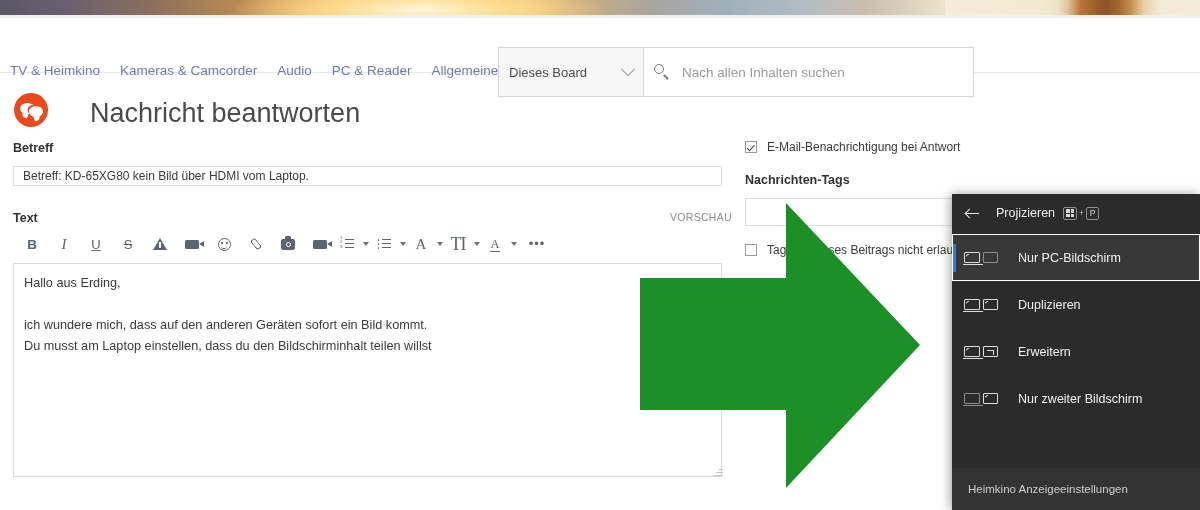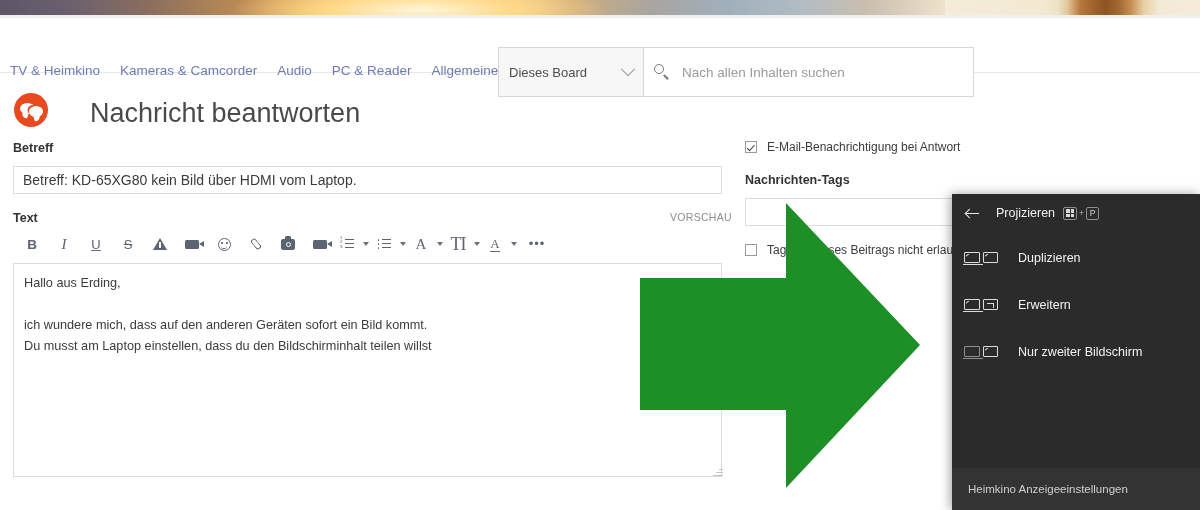--- a/index.html
+++ b/index.html
@@ -221,25 +221,25 @@
   
   .field-label {
     font-size: 12.5px;
     font-weight: bold;
     color: #333333;
   }
   #subject-label { position: absolute; left: 13px; top: 141px; }
   .subject-input {
     position: absolute;
     left: 13px; top: 166px;
-    width: 709px; height: 28px;
+    width: 709px; height: 20px;
     border: 1px solid #dcdcdc;
     background: #fff;
     font-family: "Liberation Sans", sans-serif;
-    font-size: 14px;
+    font-size: 12px;
     color: #3b3b3b;
     padding: 0 9px;
     box-sizing: border-box;
     outline: none;
   }
 
   #text-label { position: absolute; left: 13px; top: 211px; }
   .preview-link {
     position: absolute;
     left: 670px; top: 211px;
@@ -842,20 +842,29 @@
             <i></i>
           </span>
       </span>
       <span class="kbd-plus">+</span>
       <span class="kbd">P</span>
     </span>
   </div>
 
   <div class="fly-list">
 
+    <div class="fly-item selected">
+      <span class="mon-pair">
+        <span class="mon mon-lap">
+            <span class="slash"></span>
+          </span>
+        <span class="mon mon-scr dim"></span>
+      </span>
+      <span class="fly-item-label">Nur PC-Bildschirm</span>
+    </div>
 
     <div class="fly-item">
       <span class="mon-pair">
         <span class="mon mon-lap">
             <span class="slash"></span>
           </span>
         <span class="mon mon-scr">
             <span class="slash"></span>
           </span>
       </span>

